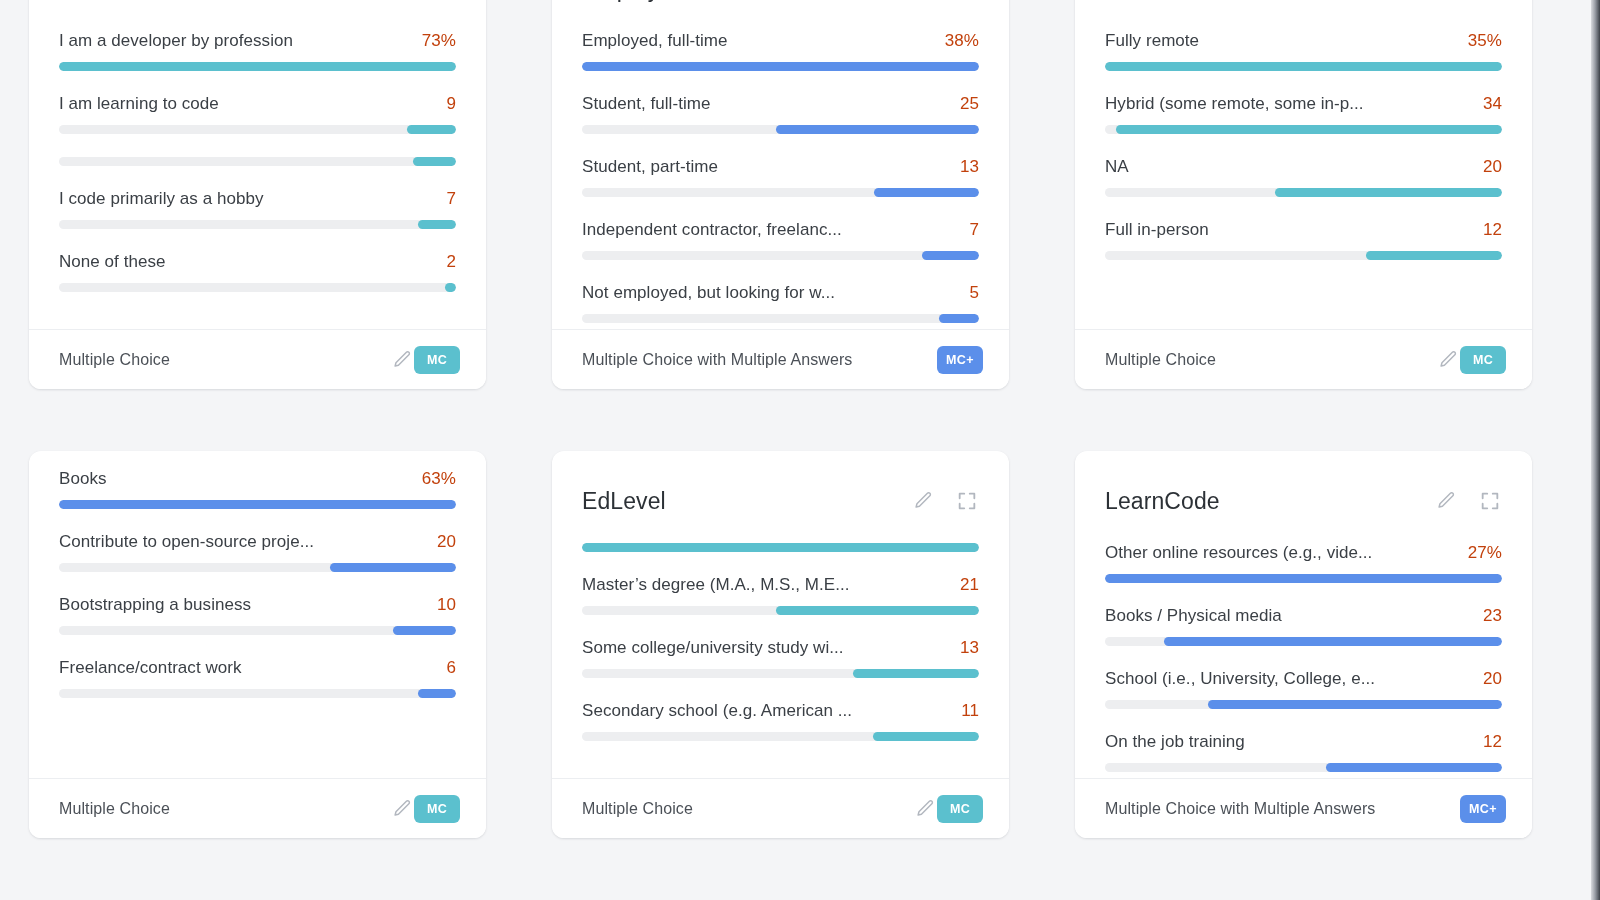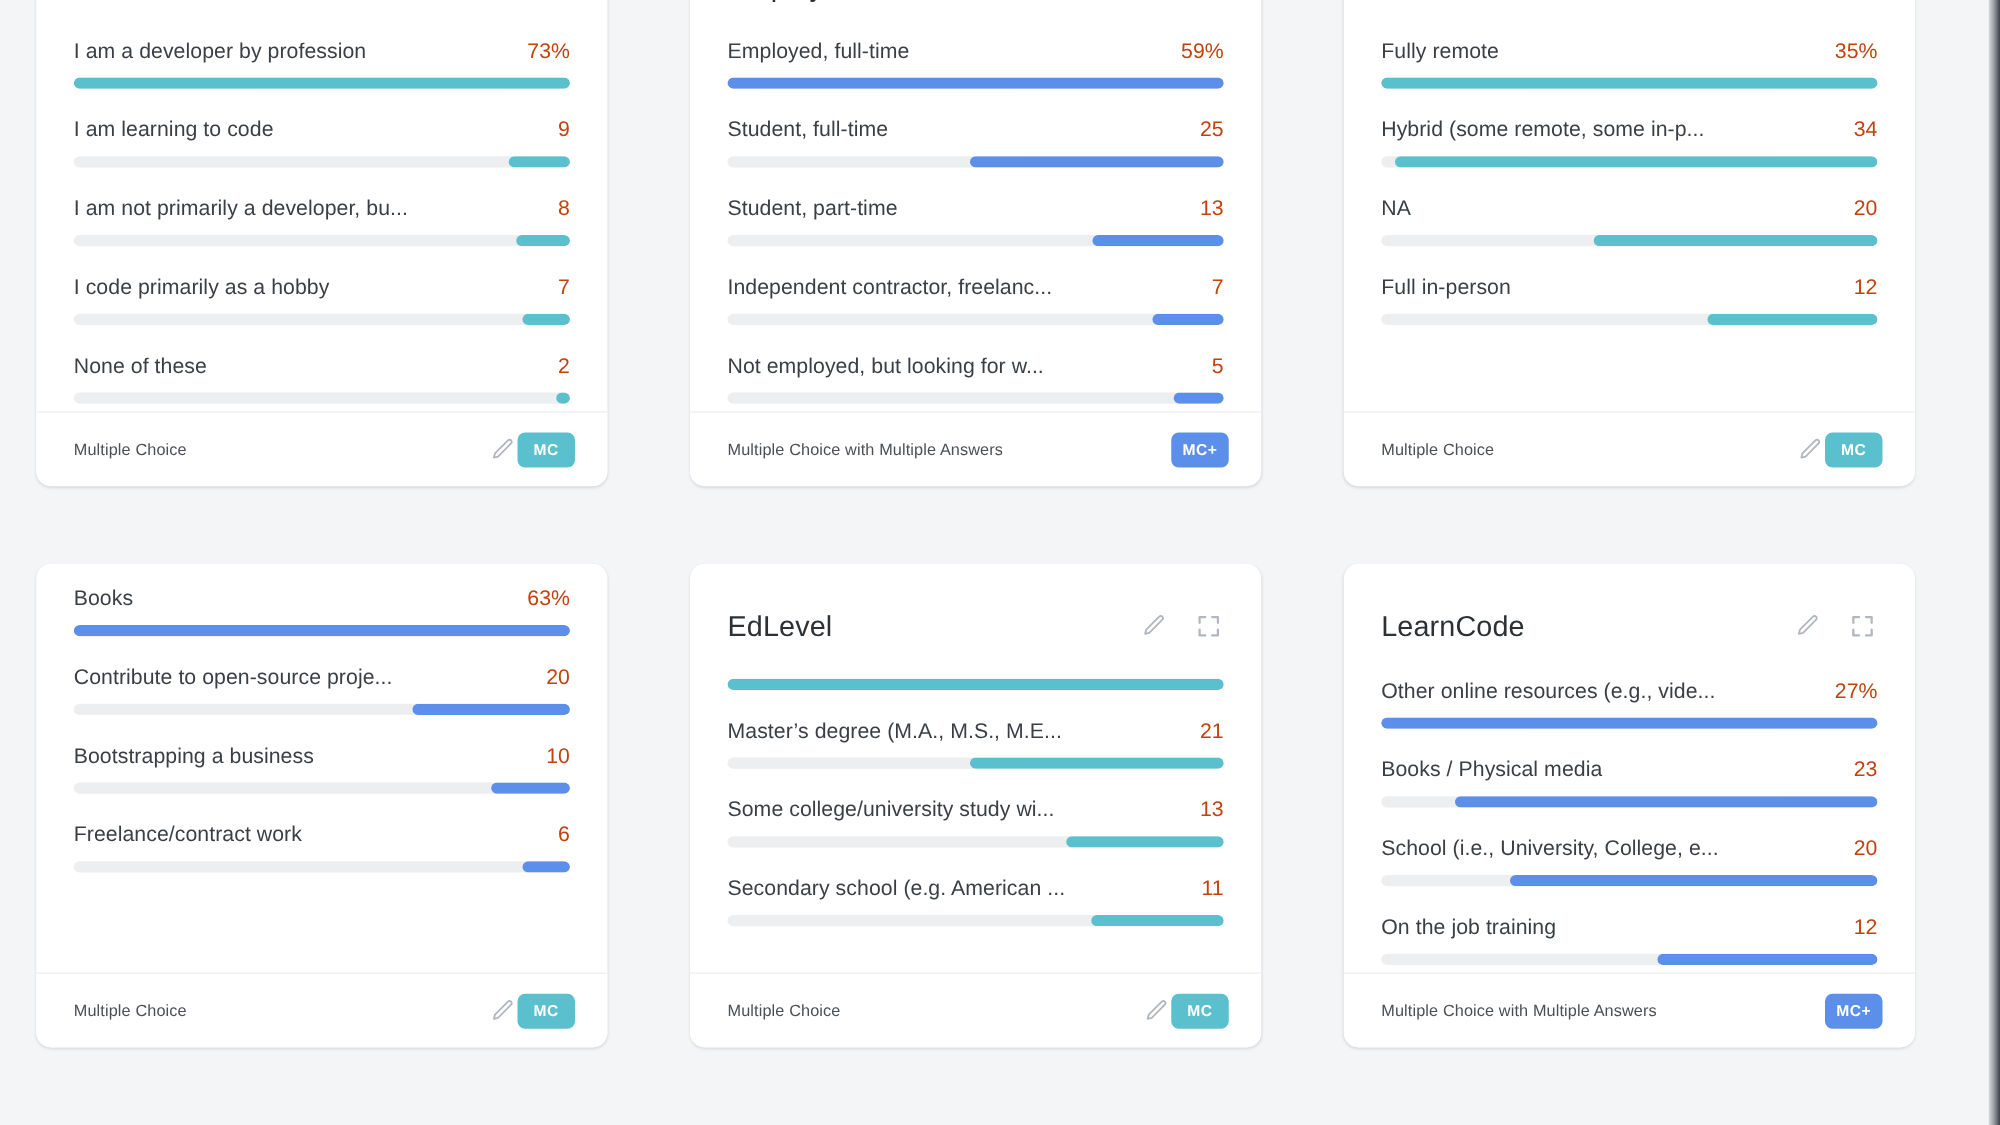--- a/index.html
+++ b/index.html
@@ -148,21 +148,21 @@
     border-top: 1px solid #eceef1;
     height: 60px;
     display: flex;
     align-items: center;
     justify-content: space-between;
     padding: 0 26px 0 30px;
     background: #fff;
   }
 
   .foot-label {
-    font-size: 13px;
+    font-size: 16px;
     color: #4b5057;
     letter-spacing: 0.1px;
     white-space: nowrap;
     overflow: hidden;
     text-overflow: ellipsis;
   }
 
   .foot-actions {
     display: flex;
     align-items: center;
@@ -210,24 +210,20 @@
           <div class="opt-row">
             <div class="opt-line">
               <div class="opt-label">I am learning to code</div>
               <div class="opt-value">9</div>
             </div>
             <div class="track">
               <div class="fill" style="width: 12.3288%; background: rgb(91, 192, 206);"></div>
             </div>
           </div>
           <div class="opt-row">
-            <div class="opt-line">
-              <div class="opt-label">I am not primarily a developer, bu...</div>
-              <div class="opt-value">8</div>
-            </div>
             <div class="track">
               <div class="fill" style="width: 10.9589%; background: rgb(91, 192, 206);"></div>
             </div>
           </div>
           <div class="opt-row">
             <div class="opt-line">
               <div class="opt-label">I code primarily as a hobby</div>
               <div class="opt-value">7</div>
             </div>
             <div class="track">
@@ -261,21 +257,21 @@
           <div class="card-title">Employment</div>
           <div class="head-actions">
             <span class="icon-btn"></span>
             <span class="icon-btn"></span>
           </div>
         </div>
         <div class="card-body">
           <div class="opt-row">
             <div class="opt-line">
               <div class="opt-label">Employed, full-time</div>
-              <div class="opt-value">59%</div>
+              <div class="opt-value">38%</div>
             </div>
             <div class="track">
               <div class="fill" style="width: 100%; background: rgb(91, 143, 234);"></div>
             </div>
           </div>
           <div class="opt-row">
             <div class="opt-line">
               <div class="opt-label">Student, full-time</div>
               <div class="opt-value">25</div>
             </div>

